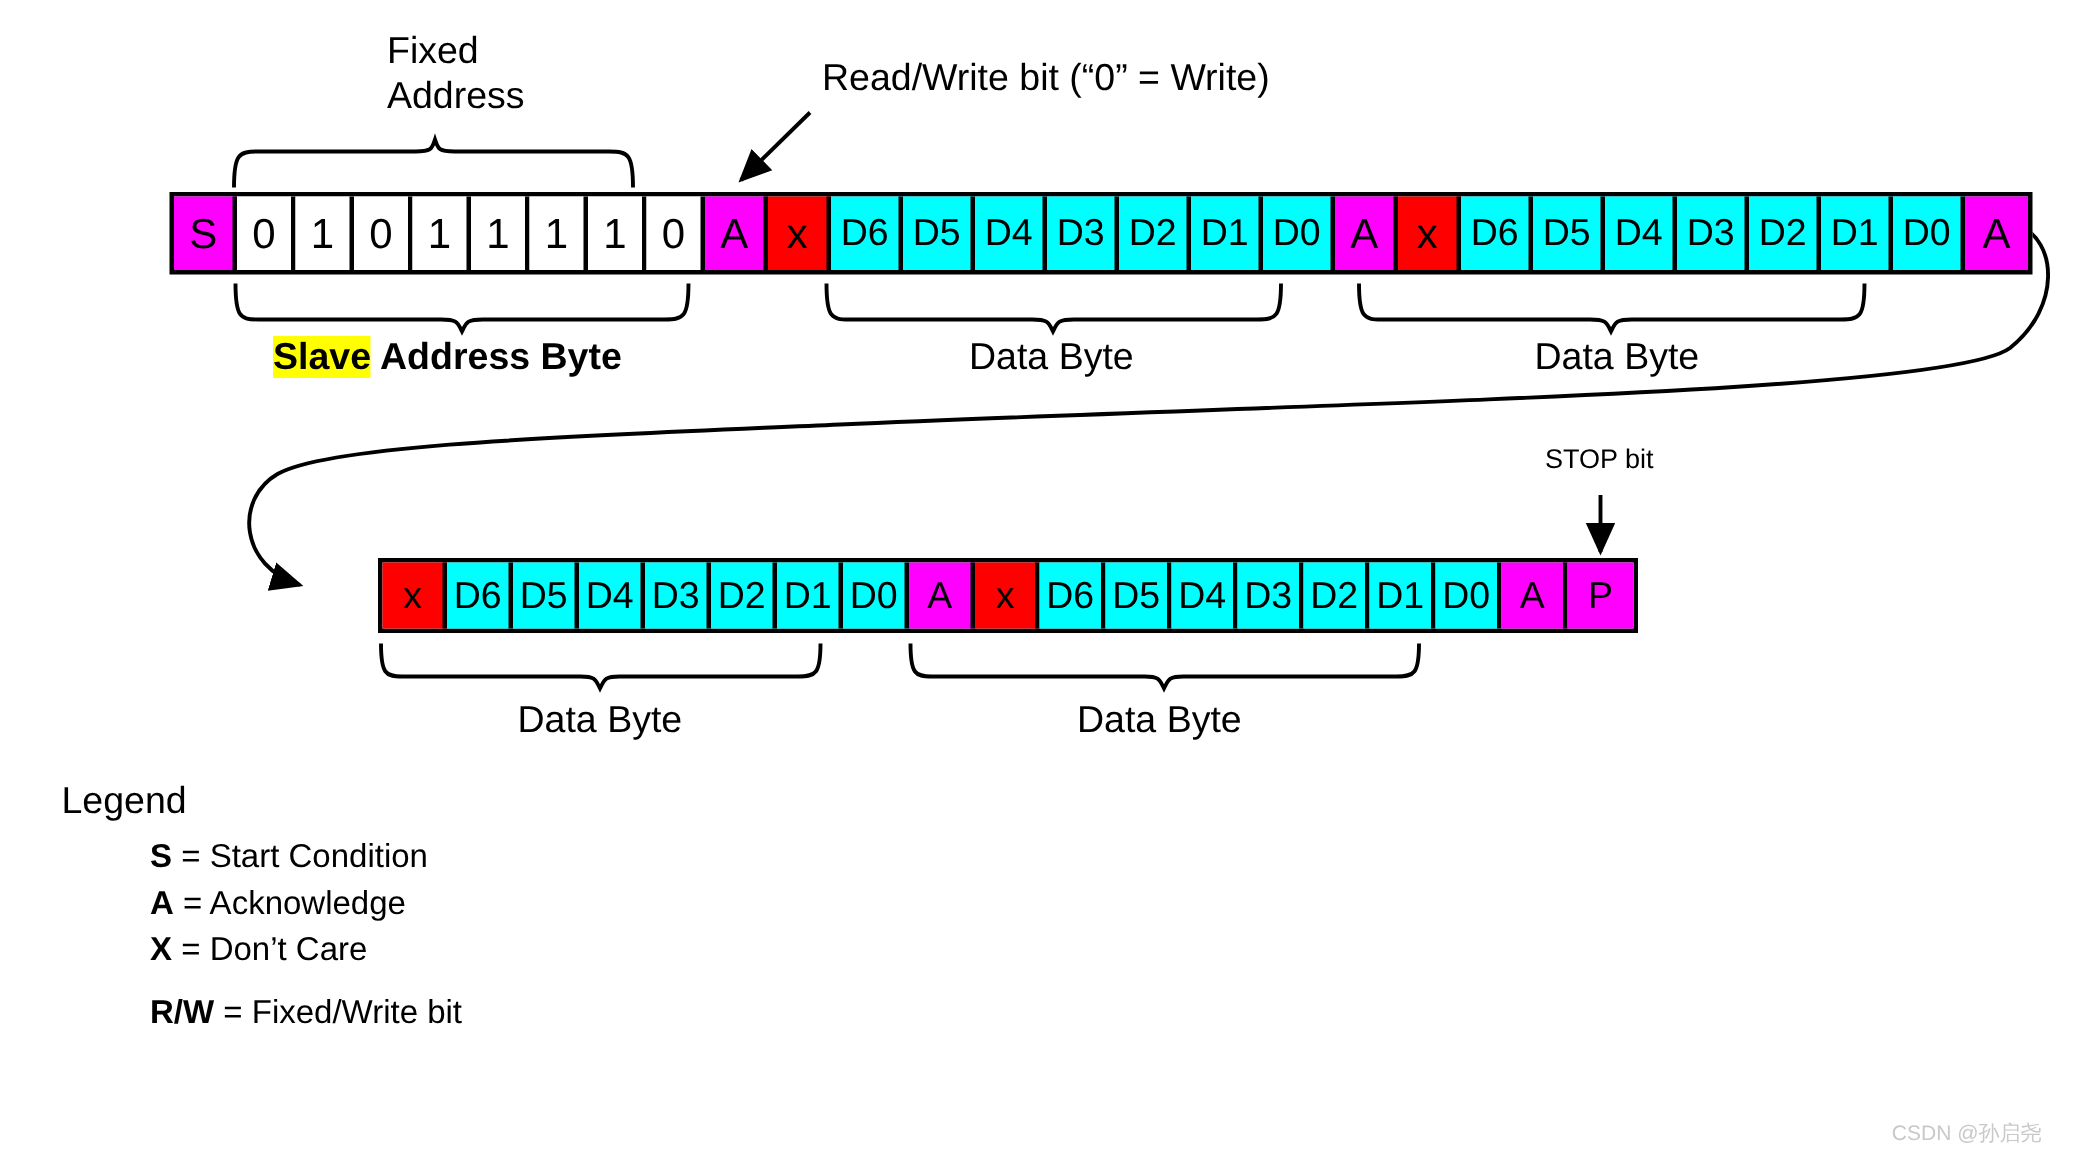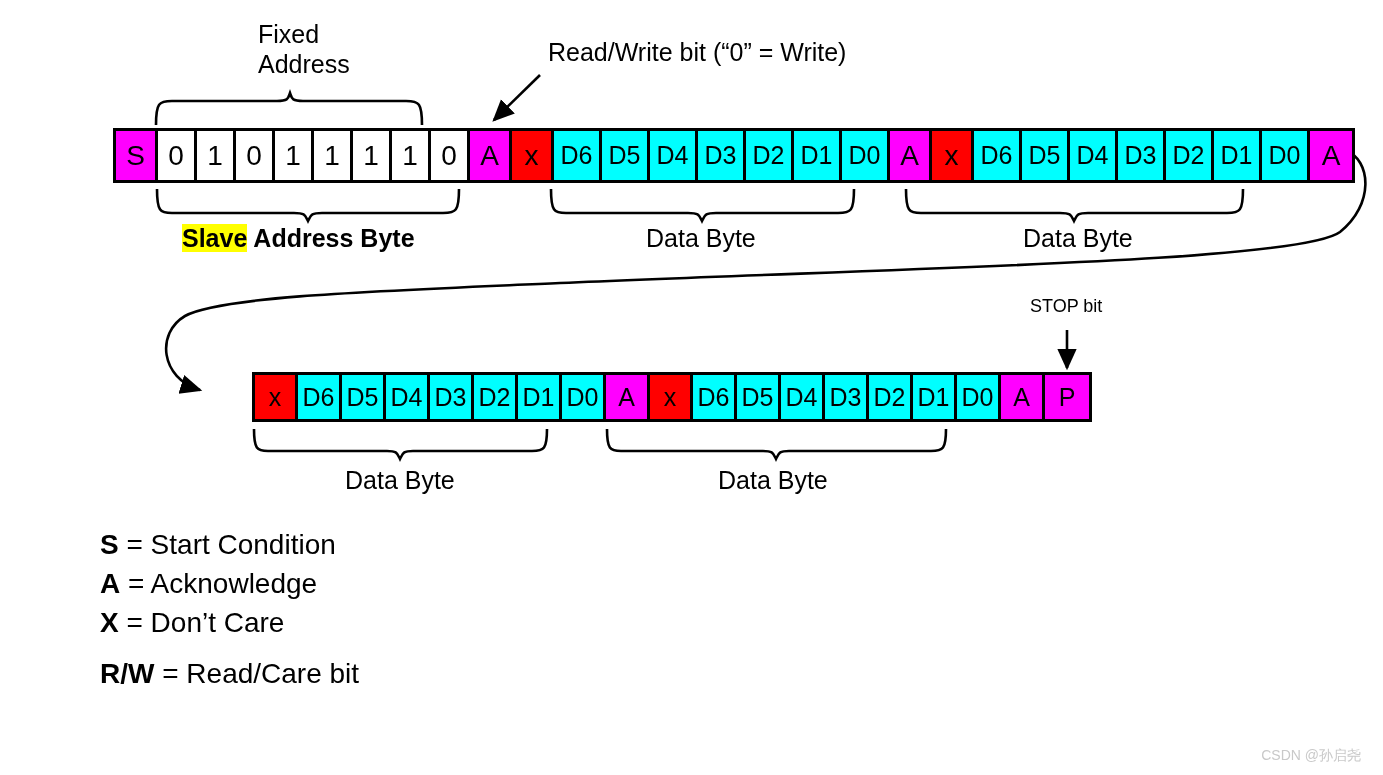--- a/index.html
+++ b/index.html
@@ -82,21 +82,21 @@
   #label-data-byte-1 { left: 646px; top: 224px; font-size: 25px; }
   #label-data-byte-2 { left: 1023px; top: 224px; font-size: 25px; }
   #label-data-byte-3 { left: 345px; top: 466px; font-size: 25px; }
   #label-data-byte-4 { left: 718px; top: 466px; font-size: 25px; }
 
   
   #legend { position: absolute; left: 41px; top: 519px; }
   #legend-title { font-size: 25px; line-height: 1.25; }
   .legend-list { margin: 6px 0 0 0; padding: 0; list-style: none; }
   .legend-item {
-    font-size: 28px;
+    font-size: 22px;
     line-height: 1.4;
     padding-left: 59px;
     white-space: pre;
   }
   .legend-item .sym { font-weight: bold; }
   .legend-gap { height: 11px; }
 
   
   #watermark {
     position: absolute;
@@ -230,24 +230,25 @@
 
   <div class="lbl" id="label-data-byte-1">Data Byte</div>
 
   <div class="lbl" id="label-data-byte-2">Data Byte</div>
 
   <div class="lbl" id="label-data-byte-3">Data Byte</div>
 
   <div class="lbl" id="label-data-byte-4">Data Byte</div>
 
   <div id="legend">
+    <div id="legend-title">Legend</div>
     <ul class="legend-list" id="legend-list">
         <li class="legend-item"><span class="sym">S</span><span> = Start Condition</span></li>
         <li class="legend-item"><span class="sym">A</span><span> = Acknowledge</span></li>
         <li class="legend-item"><span class="sym">X</span><span> = Don’t Care</span></li>
         <li class="legend-gap"></li>
-        <li class="legend-item"><span class="sym">R/W</span><span> = Read/Care bit</span></li>
+        <li class="legend-item"><span class="sym">R/W</span><span> = Fixed/Write bit</span></li>
       </ul>
   </div>
 
   <div id="watermark">CSDN @孙启尧</div>
 
 </div>
 
 </body></html>

